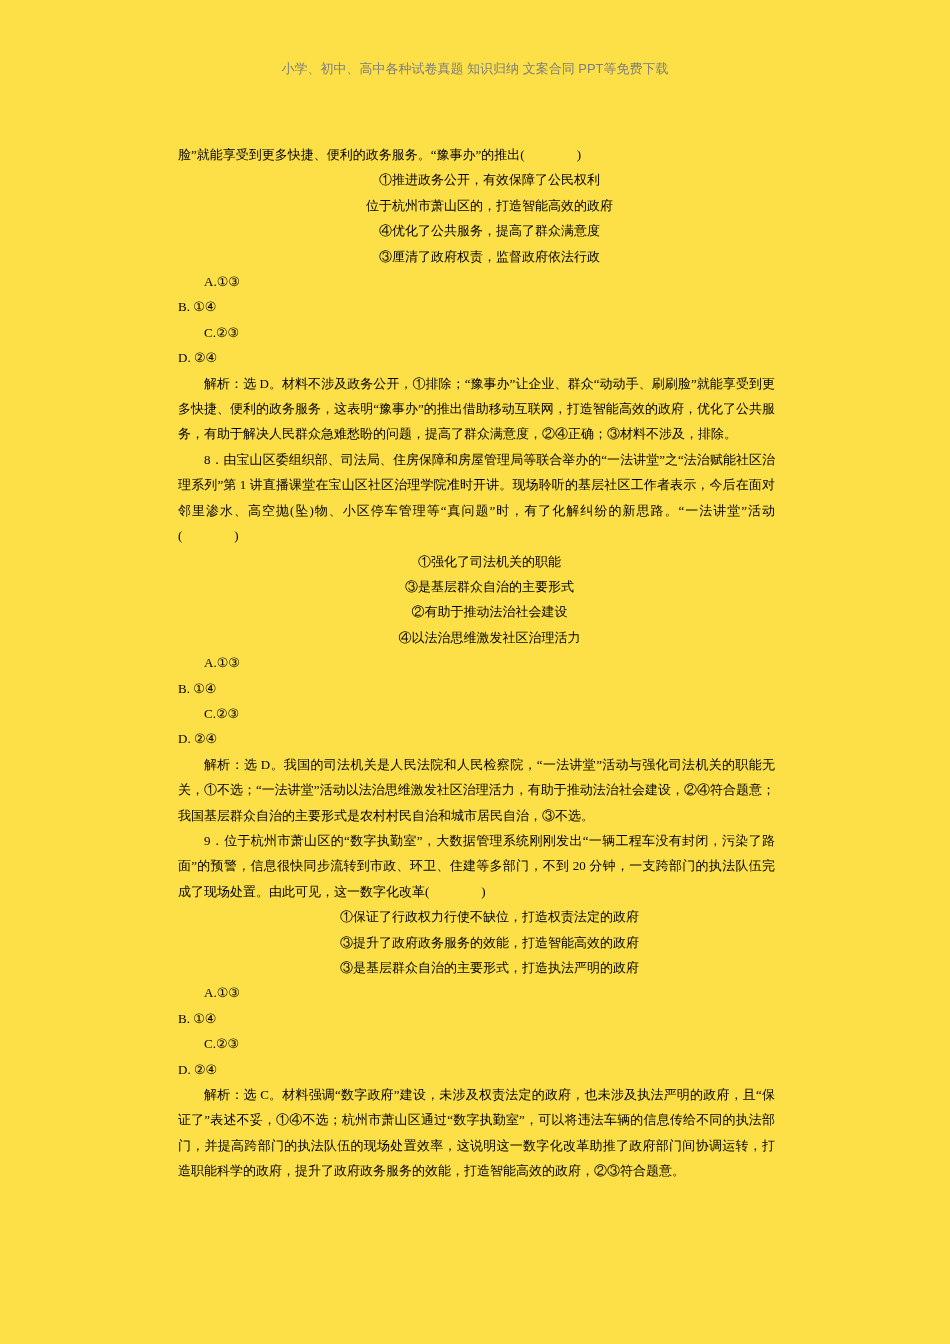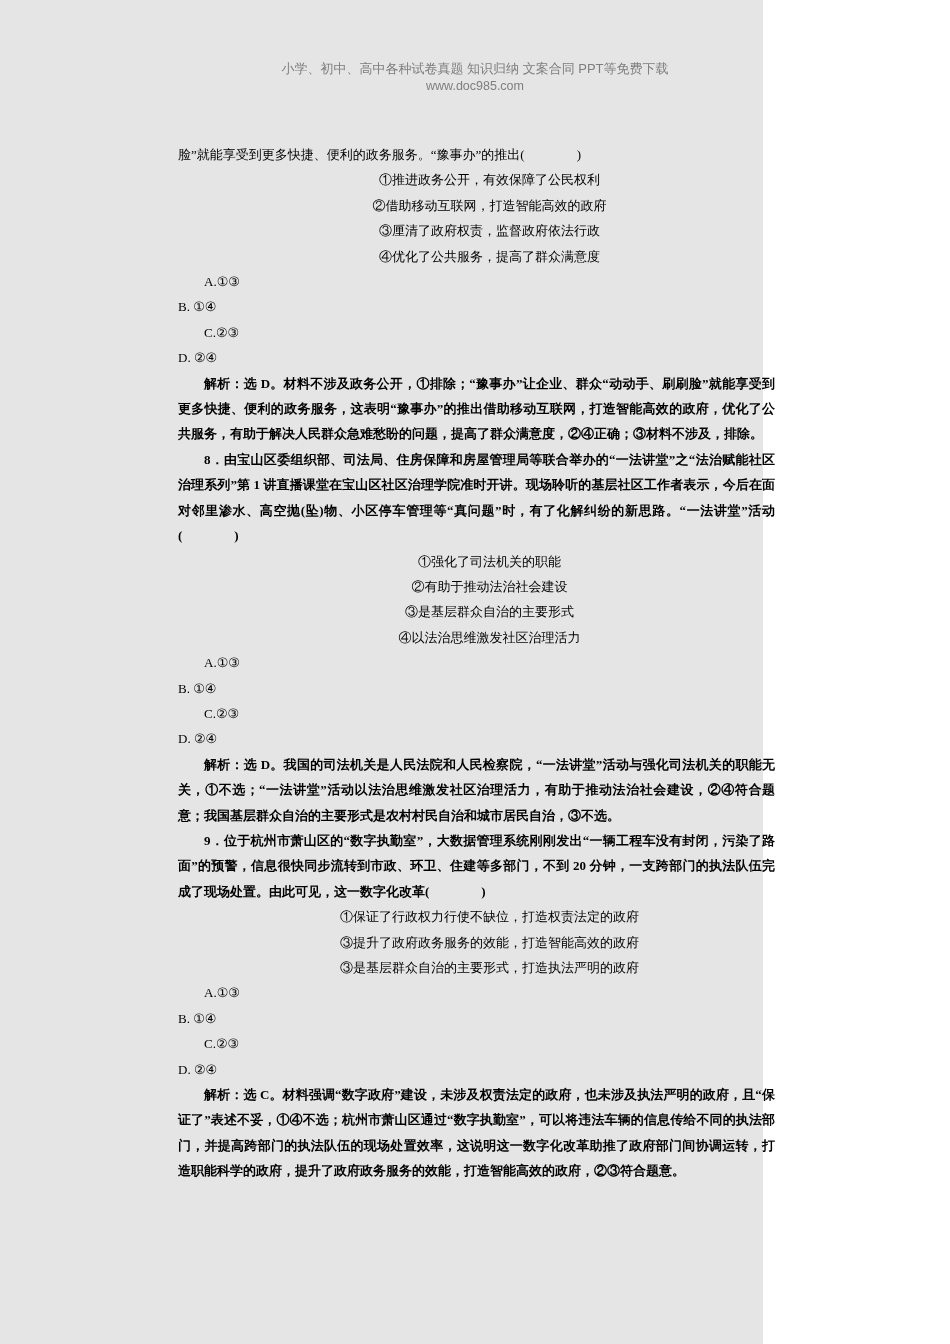--- a/index.html
+++ b/index.html
@@ -8,23 +8,23 @@
     width: 950px;
     height: 1344px;
     position: relative;
     overflow: hidden;
     font-family: "Liberation Serif", "DejaVu Serif", serif;
     color: #000000;
   }
   .page {
     position: absolute;
     top: 0; left: 0;
-    width: 763px;
+    width: 950px;
     height: 1344px;
-    background: #e5e5e5;
+    background: #fde047;
   }
   .header {
     position: absolute;
     top: 60px;
     left: 0;
     width: 950px;
     text-align: center;
     color: #7e7e7e;
     font-family: "Liberation Sans", "DejaVu Sans", sans-serif;
   }
@@ -33,55 +33,54 @@
   .doc-body {
     position: absolute;
     top: 142px;
     left: 178px;
     width: 597px;
     font-size: 13px;
     line-height: 25.4px;
     text-align: justify;
   }
   .line { margin: 0; }
-  p.para   { text-indent: 2em; font-weight: bold; }
+  p.para   { text-indent: 2em; }
   p.plain  { text-indent: 0; }
   p.indent { text-indent: 2em; text-align: center; }
   .choices { display: flex; flex-direction: column; }
   .choice.left  { padding-left: 2em; width: 342px; }
   .choice.right { flex: 1; }
 </style>
 </head>
 <body>
 
 <div class="page">
   <div class="header">
     <div class="header-slogan">小学、初中、高中各种试卷真题 知识归纳 文案合同 PPT等免费下载</div>
-    <div class="header-url">www.doc985.com</div>
   </div>
 
   <div class="doc-body" id="doc-body">
       <p class="line plain">脸”就能享受到更多快捷、便利的政务服务。“豫事办”的推出(　　　　)</p>
       <p class="line indent">①推进政务公开，有效保障了公民权利</p>
-      <p class="line indent">②借助移动互联网，打造智能高效的政府</p>
+      <p class="line indent">位于杭州市萧山区的，打造智能高效的政府</p>
+      <p class="line indent">④优化了公共服务，提高了群众满意度</p>
       <p class="line indent">③厘清了政府权责，监督政府依法行政</p>
-      <p class="line indent">④优化了公共服务，提高了群众满意度</p>
       <div class="line choices">
         <span class="choice left">A.①③</span>
         <span class="choice right">B. ①④</span>
       </div>
       <div class="line choices">
         <span class="choice left">C.②③</span>
         <span class="choice right">D. ②④</span>
       </div>
       <p class="line para">解析：选 D。材料不涉及政务公开，①排除；“豫事办”让企业、群众“动动手、刷刷脸”就能享受到更多快捷、便利的政务服务，这表明“豫事办”的推出借助移动互联网，打造智能高效的政府，优化了公共服务，有助于解决人民群众急难愁盼的问题，提高了群众满意度，②④正确；③材料不涉及，排除。</p>
       <p class="line para">8．由宝山区委组织部、司法局、住房保障和房屋管理局等联合举办的“一法讲堂”之“法治赋能社区治理系列”第 1 讲直播课堂在宝山区社区治理学院准时开讲。现场聆听的基层社区工作者表示，今后在面对邻里渗水、高空抛(坠)物、小区停车管理等“真问题”时，有了化解纠纷的新思路。“一法讲堂”活动(　　　　)</p>
       <p class="line indent">①强化了司法机关的职能</p>
+      <p class="line indent">③是基层群众自治的主要形式</p>
       <p class="line indent">②有助于推动法治社会建设</p>
-      <p class="line indent">③是基层群众自治的主要形式</p>
       <p class="line indent">④以法治思维激发社区治理活力</p>
       <div class="line choices">
         <span class="choice left">A.①③</span>
         <span class="choice right">B. ①④</span>
       </div>
       <div class="line choices">
         <span class="choice left">C.②③</span>
         <span class="choice right">D. ②④</span>
       </div>
       <p class="line para">解析：选 D。我国的司法机关是人民法院和人民检察院，“一法讲堂”活动与强化司法机关的职能无关，①不选；“一法讲堂”活动以法治思维激发社区治理活力，有助于推动法治社会建设，②④符合题意；我国基层群众自治的主要形式是农村村民自治和城市居民自治，③不选。</p>

